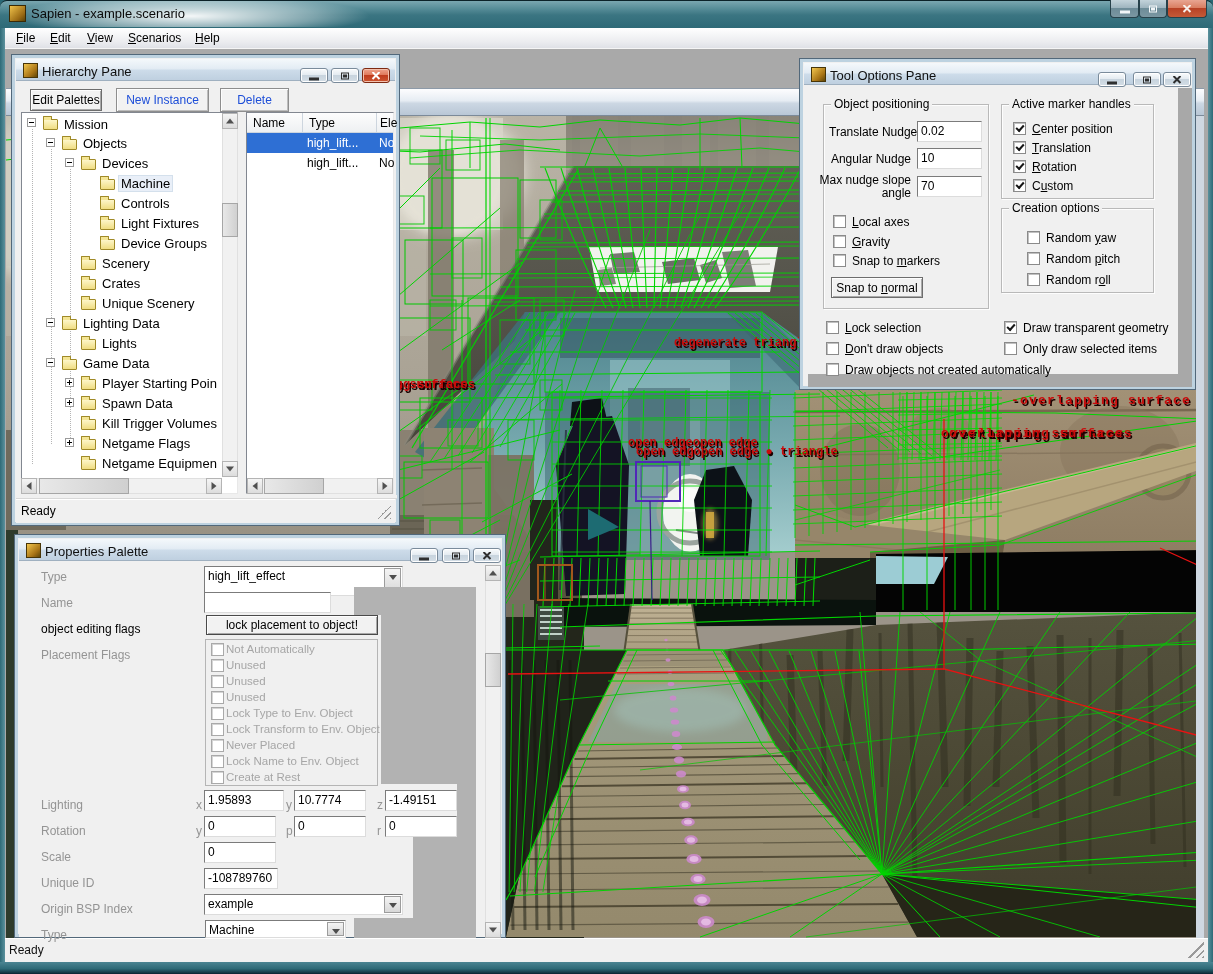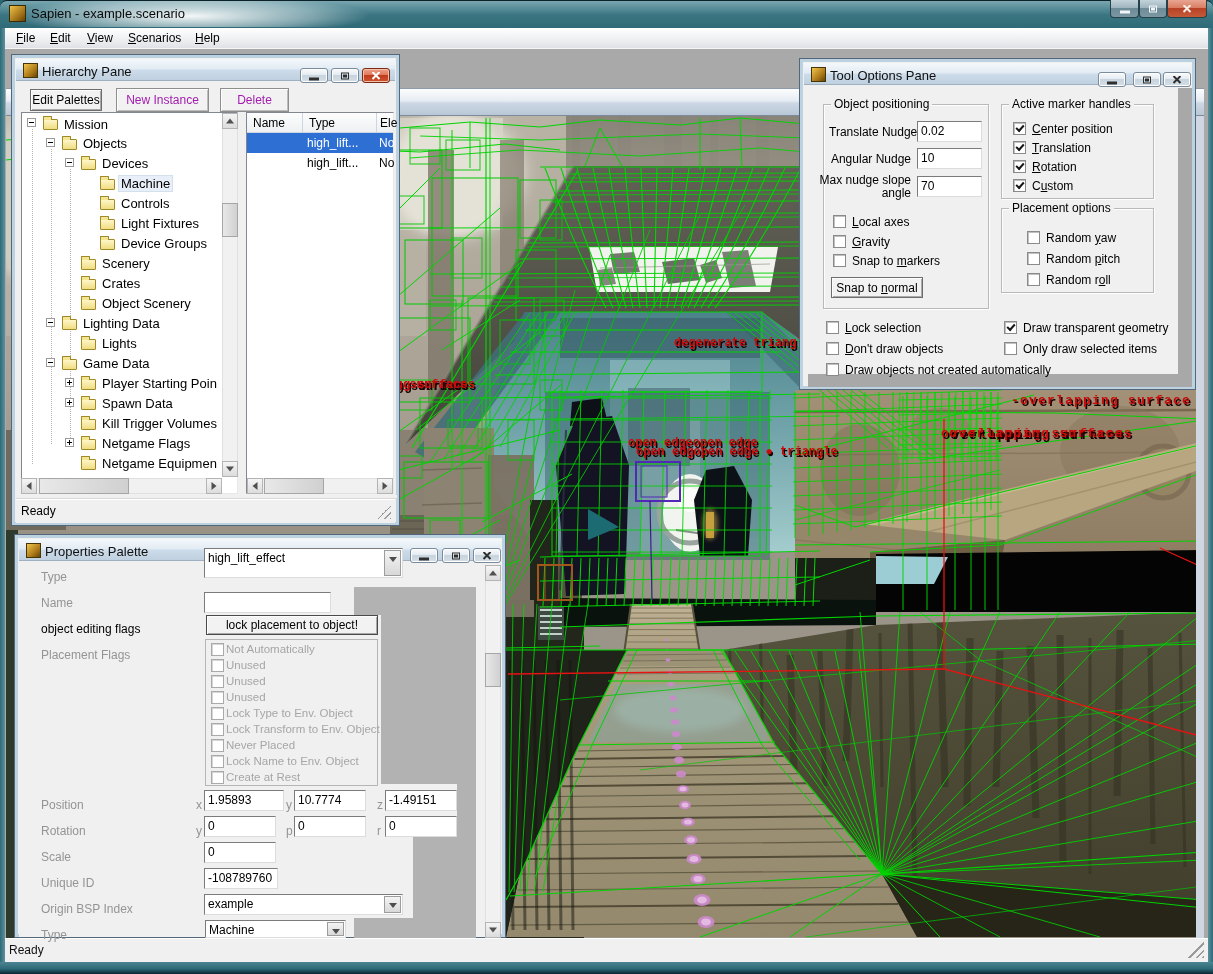--- a/index.html
+++ b/index.html
@@ -24,21 +24,21 @@
 #vpright{left:1196px;top:116px;width:8px;height:822px;background:#cfd8e2}
 
 .pane{border:1px solid #52687a;background:#f0f0f0;box-shadow:inset 0 0 0 3px #bdd2e0}
 .ptitle{position:absolute;left:4px;top:4px;right:4px;height:22px;background:linear-gradient(180deg,#f4f8fb 0%,#e3ecf4 45%,#ccdbe9 55%,#bfd0e0 100%);border-bottom:1px solid #9fb0c0}
 .ptitle .txt{position:absolute;left:26px;top:5px;font-size:13px;color:#101010}
 .picon{position:absolute;left:7px;top:4px;width:15px;height:15px;background:linear-gradient(135deg,#f2c64e,#a87416 65%,#5f4609);border:1px solid #483507}
 .pbtn{position:absolute;top:9px;width:28px;height:15px;border-radius:3px;border:1px solid #7a8b9b;background:linear-gradient(180deg,#f9fbfc 0%,#e4ebf1 45%,#c8d4de 50%,#d4dee6 100%);box-shadow:inset 0 0 0 1px #fff}
 .pbtn.closeA{background:linear-gradient(180deg,#efa28c 0%,#e07a5c 45%,#c03c1e 50%,#cd5530 100%);border-color:#7e2a12;box-shadow:inset 0 0 0 1px #f3c0ad}
 .pcontent{position:absolute;background:#f0f0f0}
 .btn{position:absolute;background:#f2f2f2;border:1px solid #6d6d6d;box-shadow:inset 1px 1px 0 #fdfdfd,inset -1px -1px 0 #a9a9a9;font-size:12px;text-align:center;color:#000}
-.btn.dis{color:#a21caf;border-color:#8e8e8e;box-shadow:inset 1px 1px 0 #fdfdfd,inset -1px -1px 0 #bdbdbd}
+.btn.dis{color:#1d4ed8;border-color:#8e8e8e;box-shadow:inset 1px 1px 0 #fdfdfd,inset -1px -1px 0 #bdbdbd}
 .edit{position:absolute;background:#fff;border:1px solid #7b7b7b;border-right-color:#dcdcdc;border-bottom-color:#dcdcdc;font-size:12px;color:#000;padding:2px 0 0 3px;white-space:nowrap;overflow:hidden}
 .combo .drop{position:absolute;right:1px;top:1px;bottom:1px;width:17px;background:linear-gradient(180deg,#f4f4f4,#d8d8d8);border:1px solid #9c9c9c;}
 .combo .drop:after{content:"";position:absolute;left:4px;top:6px;border:4px solid transparent;border-top:5px solid #4d4d4d}
 .cb{position:absolute;width:13px;height:13px;background:#fff;border:1px solid #8a8a8a;box-shadow:inset 1px 1px 0 #c0c0c0}
 .cb.g{border-color:#a9a9a9;box-shadow:inset 1px 1px 0 #d5d5d5}
 .cb.ck:after{content:"";position:absolute;left:2px;top:2px;width:6px;height:3px;border-left:2px solid #161616;border-bottom:2px solid #161616;transform:rotate(-48deg)}
 .lbl{position:absolute;font-size:12px;color:#000;white-space:nowrap}
 .lblg{position:absolute;font-size:12px;color:#949494;white-space:nowrap}
 .gbox{position:absolute;border:1px solid #b9b9b9;box-shadow:1px 1px 0 #fdfdfd,inset 1px 1px 0 #fdfdfd}
 .gbox .cap{position:absolute;left:7px;top:-8px;background:#f0f0f0;padding:0 3px;font-size:12px;color:#000}
@@ -719,21 +719,21 @@
       <div class="abs" style="top:141px;left:0;width:210px;height:20px">
         <span class="folder" style="left:59px;top:5px"></span>
         <span class="treerow" style="left:78px;top:2px;padding:0 2px">Scenery</span>
       </div>
       <div class="abs" style="top:161px;left:0;width:210px;height:20px">
         <span class="folder" style="left:59px;top:5px"></span>
         <span class="treerow" style="left:78px;top:2px;padding:0 2px">Crates</span>
       </div>
       <div class="abs" style="top:181px;left:0;width:210px;height:20px">
         <span class="folder" style="left:59px;top:5px"></span>
-        <span class="treerow" style="left:78px;top:2px;padding:0 2px">Object Scenery</span>
+        <span class="treerow" style="left:78px;top:2px;padding:0 2px">Unique Scenery</span>
       </div>
       <div class="abs" style="top:201px;left:0;width:210px;height:20px">
         <span class="ebox" style="left:24px;top:4px">
           <span class="h"></span>
         </span>
         <span class="folder" style="left:40px;top:5px"></span>
         <span class="treerow" style="left:59px;top:2px;padding:0 2px">Lighting Data</span>
       </div>
       <div class="abs" style="top:221px;left:0;width:210px;height:20px">
         <span class="folder" style="left:59px;top:5px"></span>
@@ -841,21 +841,21 @@
     <div class="pcontent" style="left:8px;top:29px;width:370px;height:286px"></div>
     <div class="abs" style="left:378px;top:29px;width:14px;height:299px;background:#a8a8a8"></div>
     <div class="abs" style="left:8px;top:315px;width:384px;height:13px;background:#a8a8a8"></div>
     <div class="gbox" style="left:23px;top:45px;width:166px;height:205px">
       <span class="cap">Object positioning</span>
     </div>
     <div class="gbox" style="left:201px;top:45px;width:153px;height:95px">
       <span class="cap">Active marker handles</span>
     </div>
     <div class="gbox" style="left:201px;top:149px;width:153px;height:85px">
-      <span class="cap">Placement options</span>
+      <span class="cap">Creation options</span>
     </div>
     <div class="lbl" style="left:29px;top:66px;width:82px;text-align:right">Translate Nudge</div>
     <div class="edit" style="left:117px;top:62px;width:65px;height:21px">0.02</div>
     <div class="lbl" style="left:29px;top:93px;width:82px;text-align:right">Angular Nudge</div>
     <div class="edit" style="left:117px;top:89px;width:65px;height:21px">10</div>
     <div class="lbl" style="left:9px;top:114px;width:102px;text-align:right">Max nudge slope</div>
     <div class="lbl" style="left:9px;top:127px;width:102px;text-align:right">angle</div>
     <div class="edit" style="left:117px;top:117px;width:65px;height:21px">70</div>
     <div class="cb" style="left:33px;top:156px"></div>
     <div class="lbl" style="left:52px;top:156px"><u>L</u>ocal axes</div>
@@ -901,21 +901,21 @@
         <span class="cglyph" style="width:4px;height:3px;background:#2f2f2f"></span>
       </span>
       <span class="pbtn" style="right:0px">
         <svg class="cglyph" width="9" height="8" viewBox="0 0 9 8">
           <path d="M1,0 L8,7 M8,0 L1,7" stroke="#2f2f2f" stroke-width="2"></path>
         </svg>
       </span>
     </div>
     <div class="pcontent" style="left:4px;top:29px;right:4px;bottom:0"></div>
     <div class="lblg" style="left:26px;top:35px">Type</div>
-    <div class="edit combo" style="left:189px;top:13px;width:199px;height:30px">high_lift_effect<span class="drop"></span></div>
+    <div class="edit combo" style="left:189px;top:31px;width:199px;height:30px">high_lift_effect<span class="drop"></span></div>
     <div class="lblg" style="left:26px;top:61px">Name</div>
     <div class="edit" style="left:189px;top:57px;width:127px;height:21px"></div>
     <div class="lbl" style="left:26px;top:87px">object editing flags</div>
     <div class="btn" style="left:191px;top:80px;width:172px;height:20px;padding-top:2px;border-color:#4a4a4a">lock placement to object!</div>
     <div class="lblg" style="left:26px;top:113px">Placement Flags</div>
     <div class="abs" style="left:190px;top:104px;width:173px;height:147px;border:1px solid #b5b5b5;background:#f0f0f0"></div>
     <div class="cb g" style="left:196px;top:108px"></div>
     <div class="lblg" style="left:211px;top:108px;color:#a6a6a6;font-size:11.5px">Not Automatically</div>
     <div class="cb g" style="left:196px;top:124px"></div>
     <div class="lblg" style="left:211px;top:124px;color:#a6a6a6;font-size:11.5px">Unused</div>
@@ -931,21 +931,21 @@
     <div class="lblg" style="left:211px;top:204px;color:#a6a6a6;font-size:11.5px">Never Placed</div>
     <div class="cb g" style="left:196px;top:220px"></div>
     <div class="lblg" style="left:211px;top:220px;color:#a6a6a6;font-size:11.5px">Lock Name to Env. Object</div>
     <div class="cb g" style="left:196px;top:236px"></div>
     <div class="lblg" style="left:211px;top:236px;color:#a6a6a6;font-size:11.5px">Create at Rest</div>
     <div class="abs" style="left:339px;top:52px;width:122px;height:28px;background:#b2b2b2"></div>
     <div class="abs" style="left:366px;top:80px;width:95px;height:169px;background:#b2b2b2"></div>
     <div class="abs" style="left:442px;top:249px;width:19px;height:62px;background:#b2b2b2"></div>
     <div class="abs" style="left:398px;top:301px;width:63px;height:82px;background:#b2b2b2"></div>
     <div class="abs" style="left:339px;top:383px;width:122px;height:20px;background:#b2b2b2"></div>
-    <div class="lblg" style="left:26px;top:263px">Position</div>
+    <div class="lblg" style="left:26px;top:263px">Lighting</div>
     <div class="lblg" style="left:181px;top:263px">x</div>
     <div class="edit" style="left:189px;top:255px;width:80px;height:21px">1.95893</div>
     <div class="lblg" style="left:271px;top:263px">y</div>
     <div class="edit" style="left:279px;top:255px;width:72px;height:21px">10.7774</div>
     <div class="lblg" style="left:362px;top:263px">z</div>
     <div class="edit" style="left:370px;top:255px;width:72px;height:21px">-1.49151</div>
     <div class="lblg" style="left:26px;top:289px">Rotation</div>
     <div class="lblg" style="left:181px;top:289px">y</div>
     <div class="edit" style="left:189px;top:281px;width:72px;height:21px">0</div>
     <div class="lblg" style="left:271px;top:289px">p</div>

